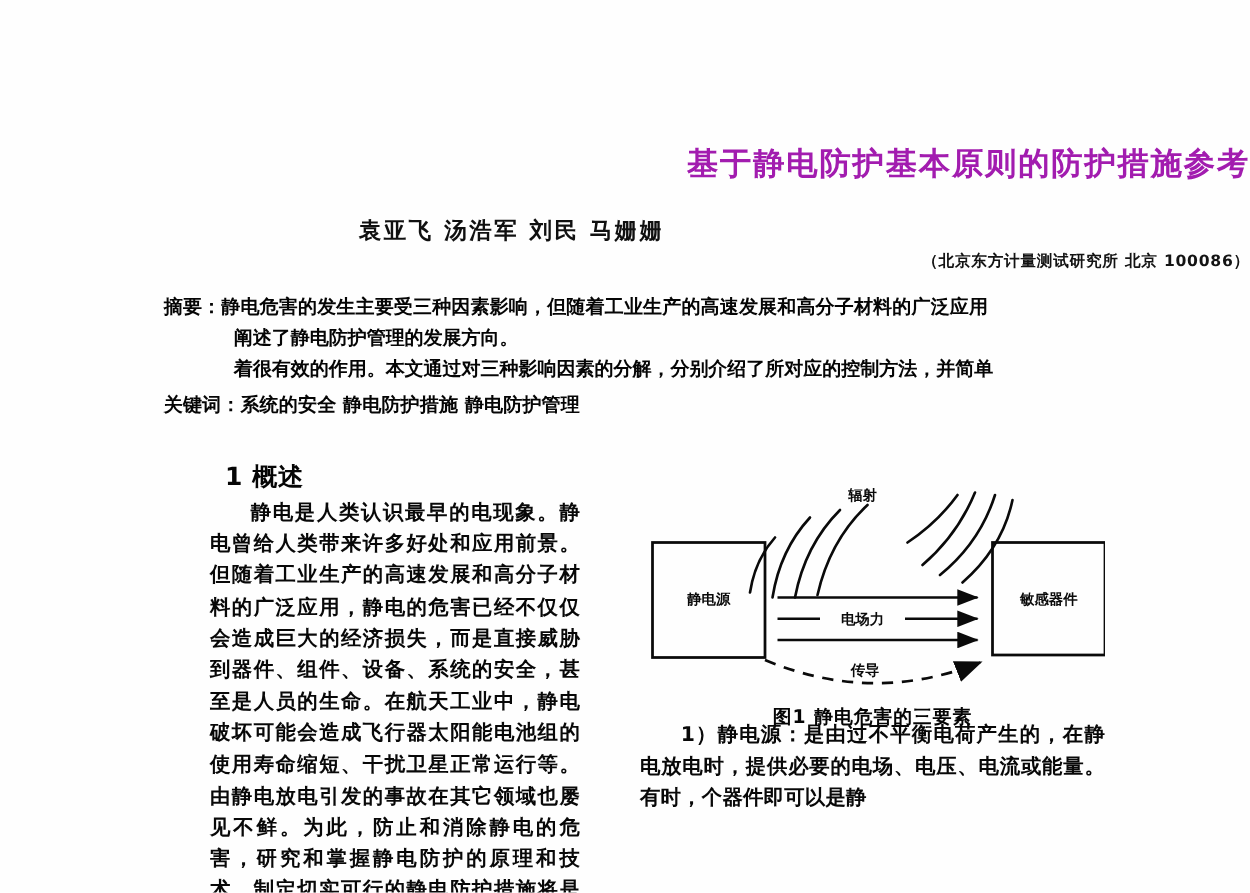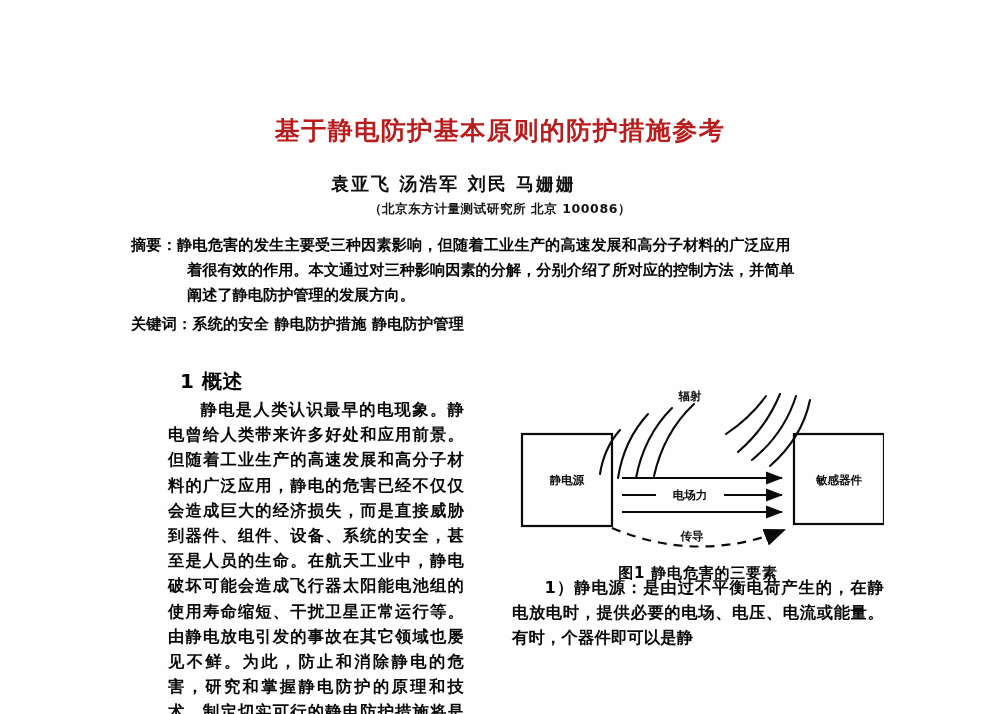--- a/index.html
+++ b/index.html
@@ -22,47 +22,46 @@
     inset: 0;
     background: #fefefe;
   }
 
   
   .title {
     position: absolute;
     top: 114px;
     left: 0;
     width: 1000px;
-    text-align: center;
+    text-align: right;
     font-family: "DejaVu Serif", "Liberation Serif", serif;
     font-size: 25px;
     font-weight: 700;
     letter-spacing: 1.5px;
-    color: #b91c1c;
+    color: #a21caf;
   }
 
   .authors {
     position: absolute;
     top: 172px;
     left: 0;
     width: 819px;
     text-align: center;
     font-size: 18px;
     font-weight: 700;
     letter-spacing: 2px;
     color: #101010;
-    margin-left: 44px;
   }
 
   .affiliation {
     position: absolute;
     top: 201px;
     left: 0;
     width: 1000px;
-    text-align: center;
+    text-align: right;
     font-size: 12.5px;
     font-weight: 700;
     letter-spacing: 0.6px;
     color: #131313;
   }
 
   
   .abs-block {
     position: absolute;
     top: 233px;
@@ -178,22 +177,22 @@
 
   <div class="authors">袁亚飞  汤浩军  刘民  马姗姗</div>
 
   <div class="affiliation">（北京东方计量测试研究所 北京 100086）</div>
 
   <div class="abs-block">
     <div class="abs-row">
       <span class="abs-label">摘要：</span>
       <span class="abs-text">静电危害的发生主要受三种因素影响，但随着工业生产的高速发展和高分子材料的广泛应用</span>
     </div>
+    <div class="abs-cont">阐述了静电防护管理的发展方向。</div>
     <div class="abs-cont">着很有效的作用。本文通过对三种影响因素的分解，分别介绍了所对应的控制方法，并简单</div>
-    <div class="abs-cont">阐述了静电防护管理的发展方向。</div>
     <div class="abs-row kw-row">
       <span class="abs-label">关键词：</span>
       <span class="abs-text">系统的安全 静电防护措施  静电防护管理</span>
     </div>
   </div>
 
   <div class="col-left">
     <div class="sec-head">1 概述</div>
     <p class="body-para">静电是人类认识最早的电现象。静电曾给人类带来许多好处和应用前景。但随着工业生产的高速发展和高分子材料的广泛应用，静电的危害已经不仅仅会造成巨大的经济损失，而是直接威胁到器件、组件、设备、系统的安全，甚至是人员的生命。在航天工业中，静电破坏可能会造成飞行器太阳能电池组的使用寿命缩短、干扰卫星正常运行等。由静电放电引发的事故在其它领域也屡见不鲜。为此，防止和消除静电的危害，研究和掌握静电防护的原理和技术，制定切实可行的静电防护措施将是十分必要的。</p>
   </div>

